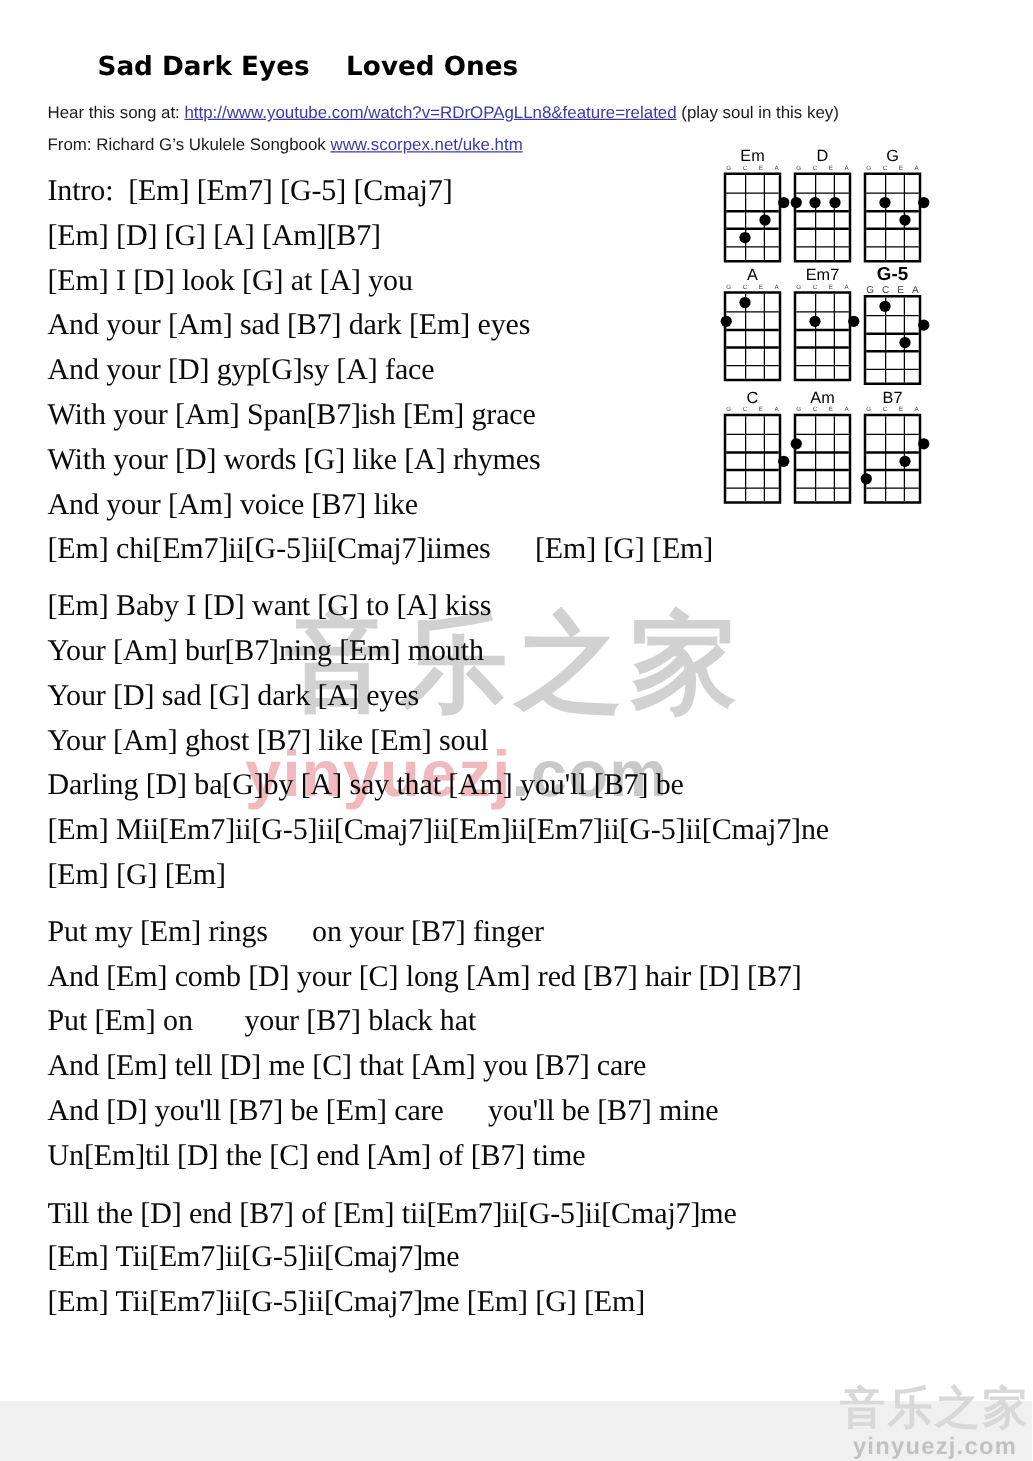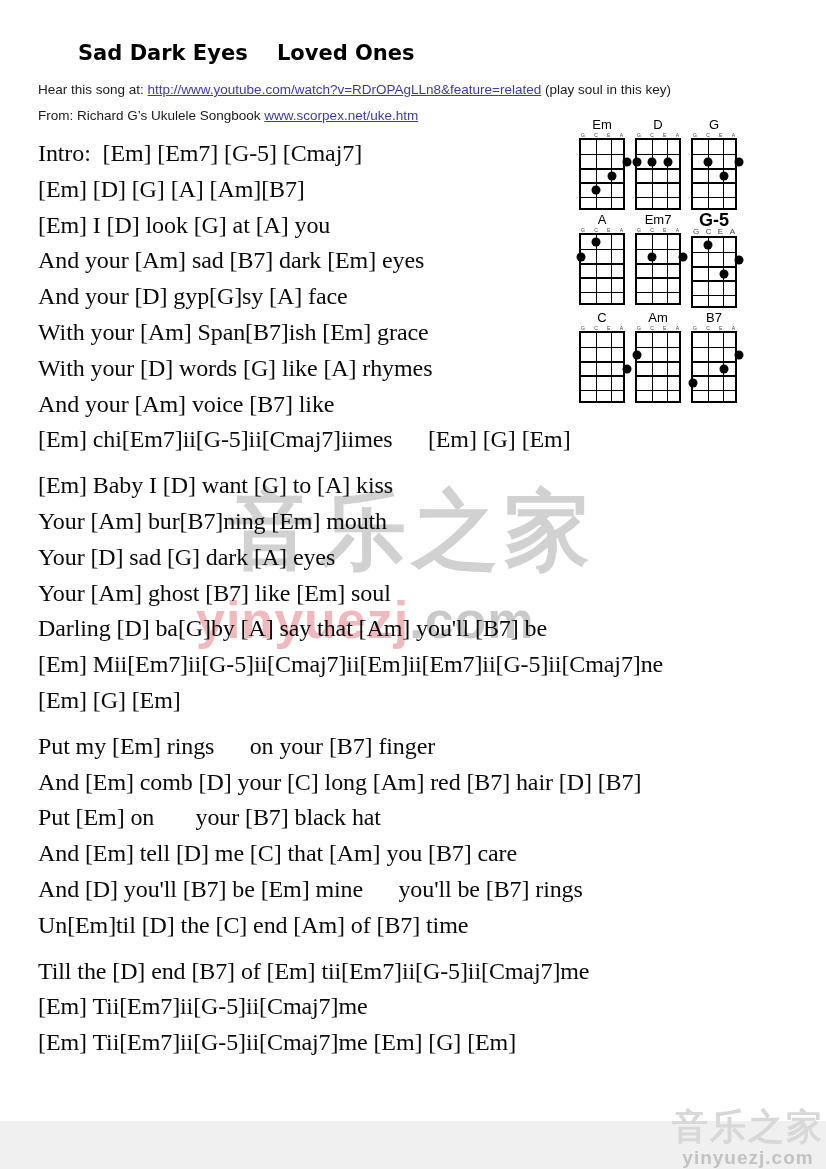--- a/index.html
+++ b/index.html
@@ -187,21 +187,21 @@
   .chord-name {
     text-align: center;
     font-family: "Liberation Sans", sans-serif;
     font-size: 13px;
     font-weight: 400;
     color: #000;
     line-height: 14px;
     height: 14px;
   }
   .chord-name.big {
-    font-size: 18px;
+    font-size: 15px;
     font-weight: 600;
   }
   .string-labels {
     display: flex;
     justify-content: space-between;
     padding: 0 3px;
     font-family: "Liberation Sans", sans-serif;
     font-size: 5px;
     color: #444;
     line-height: 6px;
@@ -278,21 +278,21 @@
         <div class="lyric-line">Your [D] sad [G] dark [A] eyes</div>
         <div class="lyric-line">Your [Am] ghost [B7] like [Em] soul</div>
         <div class="lyric-line">Darling [D] ba[G]by [A] say that [Am] you'll [B7] be</div>
         <div class="lyric-line">[Em] Mii[Em7]ii[G-5]ii[Cmaj7]ii[Em]ii[Em7]ii[G-5]ii[Cmaj7]ne</div>
         <div class="lyric-line">[Em] [G] [Em]</div>
         <div class="stanza-gap"></div>
         <div class="lyric-line">Put my [Em] rings      on your [B7] finger</div>
         <div class="lyric-line">And [Em] comb [D] your [C] long [Am] red [B7] hair [D] [B7]</div>
         <div class="lyric-line">Put [Em] on       your [B7] black hat</div>
         <div class="lyric-line">And [Em] tell [D] me [C] that [Am] you [B7] care</div>
-        <div class="lyric-line">And [D] you'll [B7] be [Em] mine      you'll be [B7] rings</div>
+        <div class="lyric-line">And [D] you'll [B7] be [Em] care      you'll be [B7] mine</div>
         <div class="lyric-line">Un[Em]til [D] the [C] end [Am] of [B7] time</div>
         <div class="stanza-gap"></div>
         <div class="lyric-line">Till the [D] end [B7] of [Em] tii[Em7]ii[G-5]ii[Cmaj7]me</div>
         <div class="lyric-line">[Em] Tii[Em7]ii[G-5]ii[Cmaj7]me</div>
         <div class="lyric-line">[Em] Tii[Em7]ii[G-5]ii[Cmaj7]me [Em] [G] [Em]</div>
       </div>
 
     <div class="chords">
         <div class="chord-row">
           <div class="chord">

